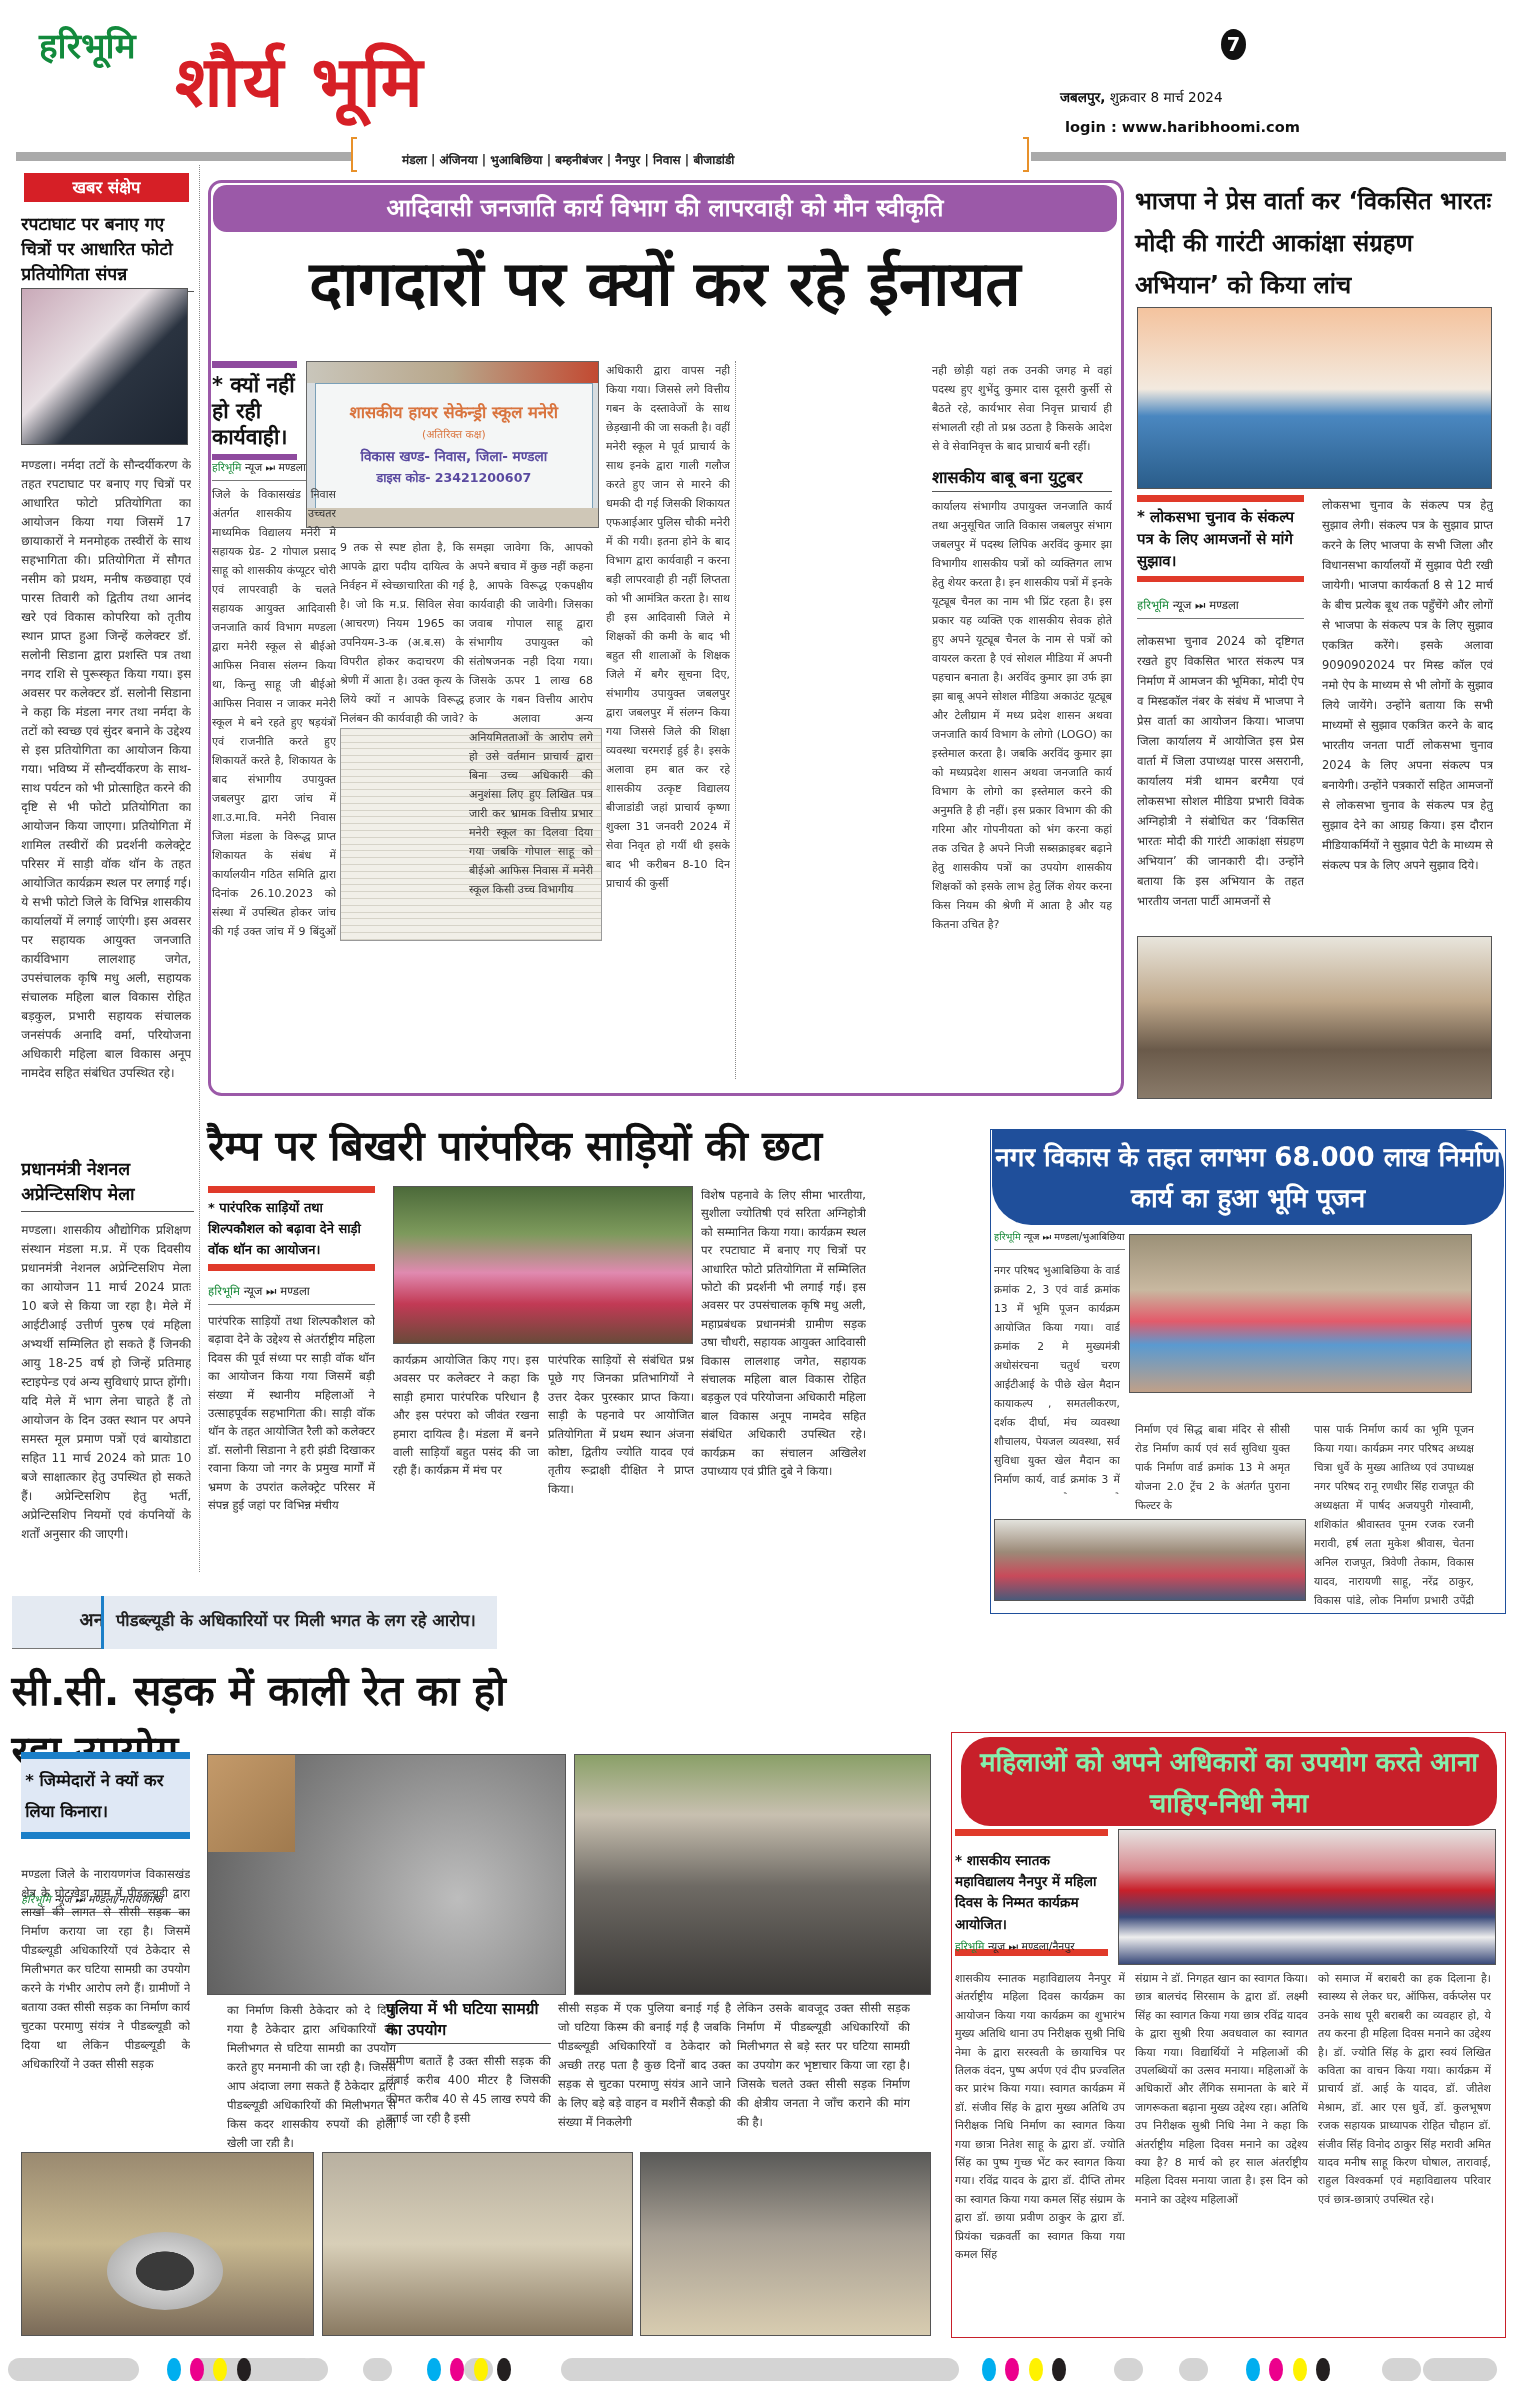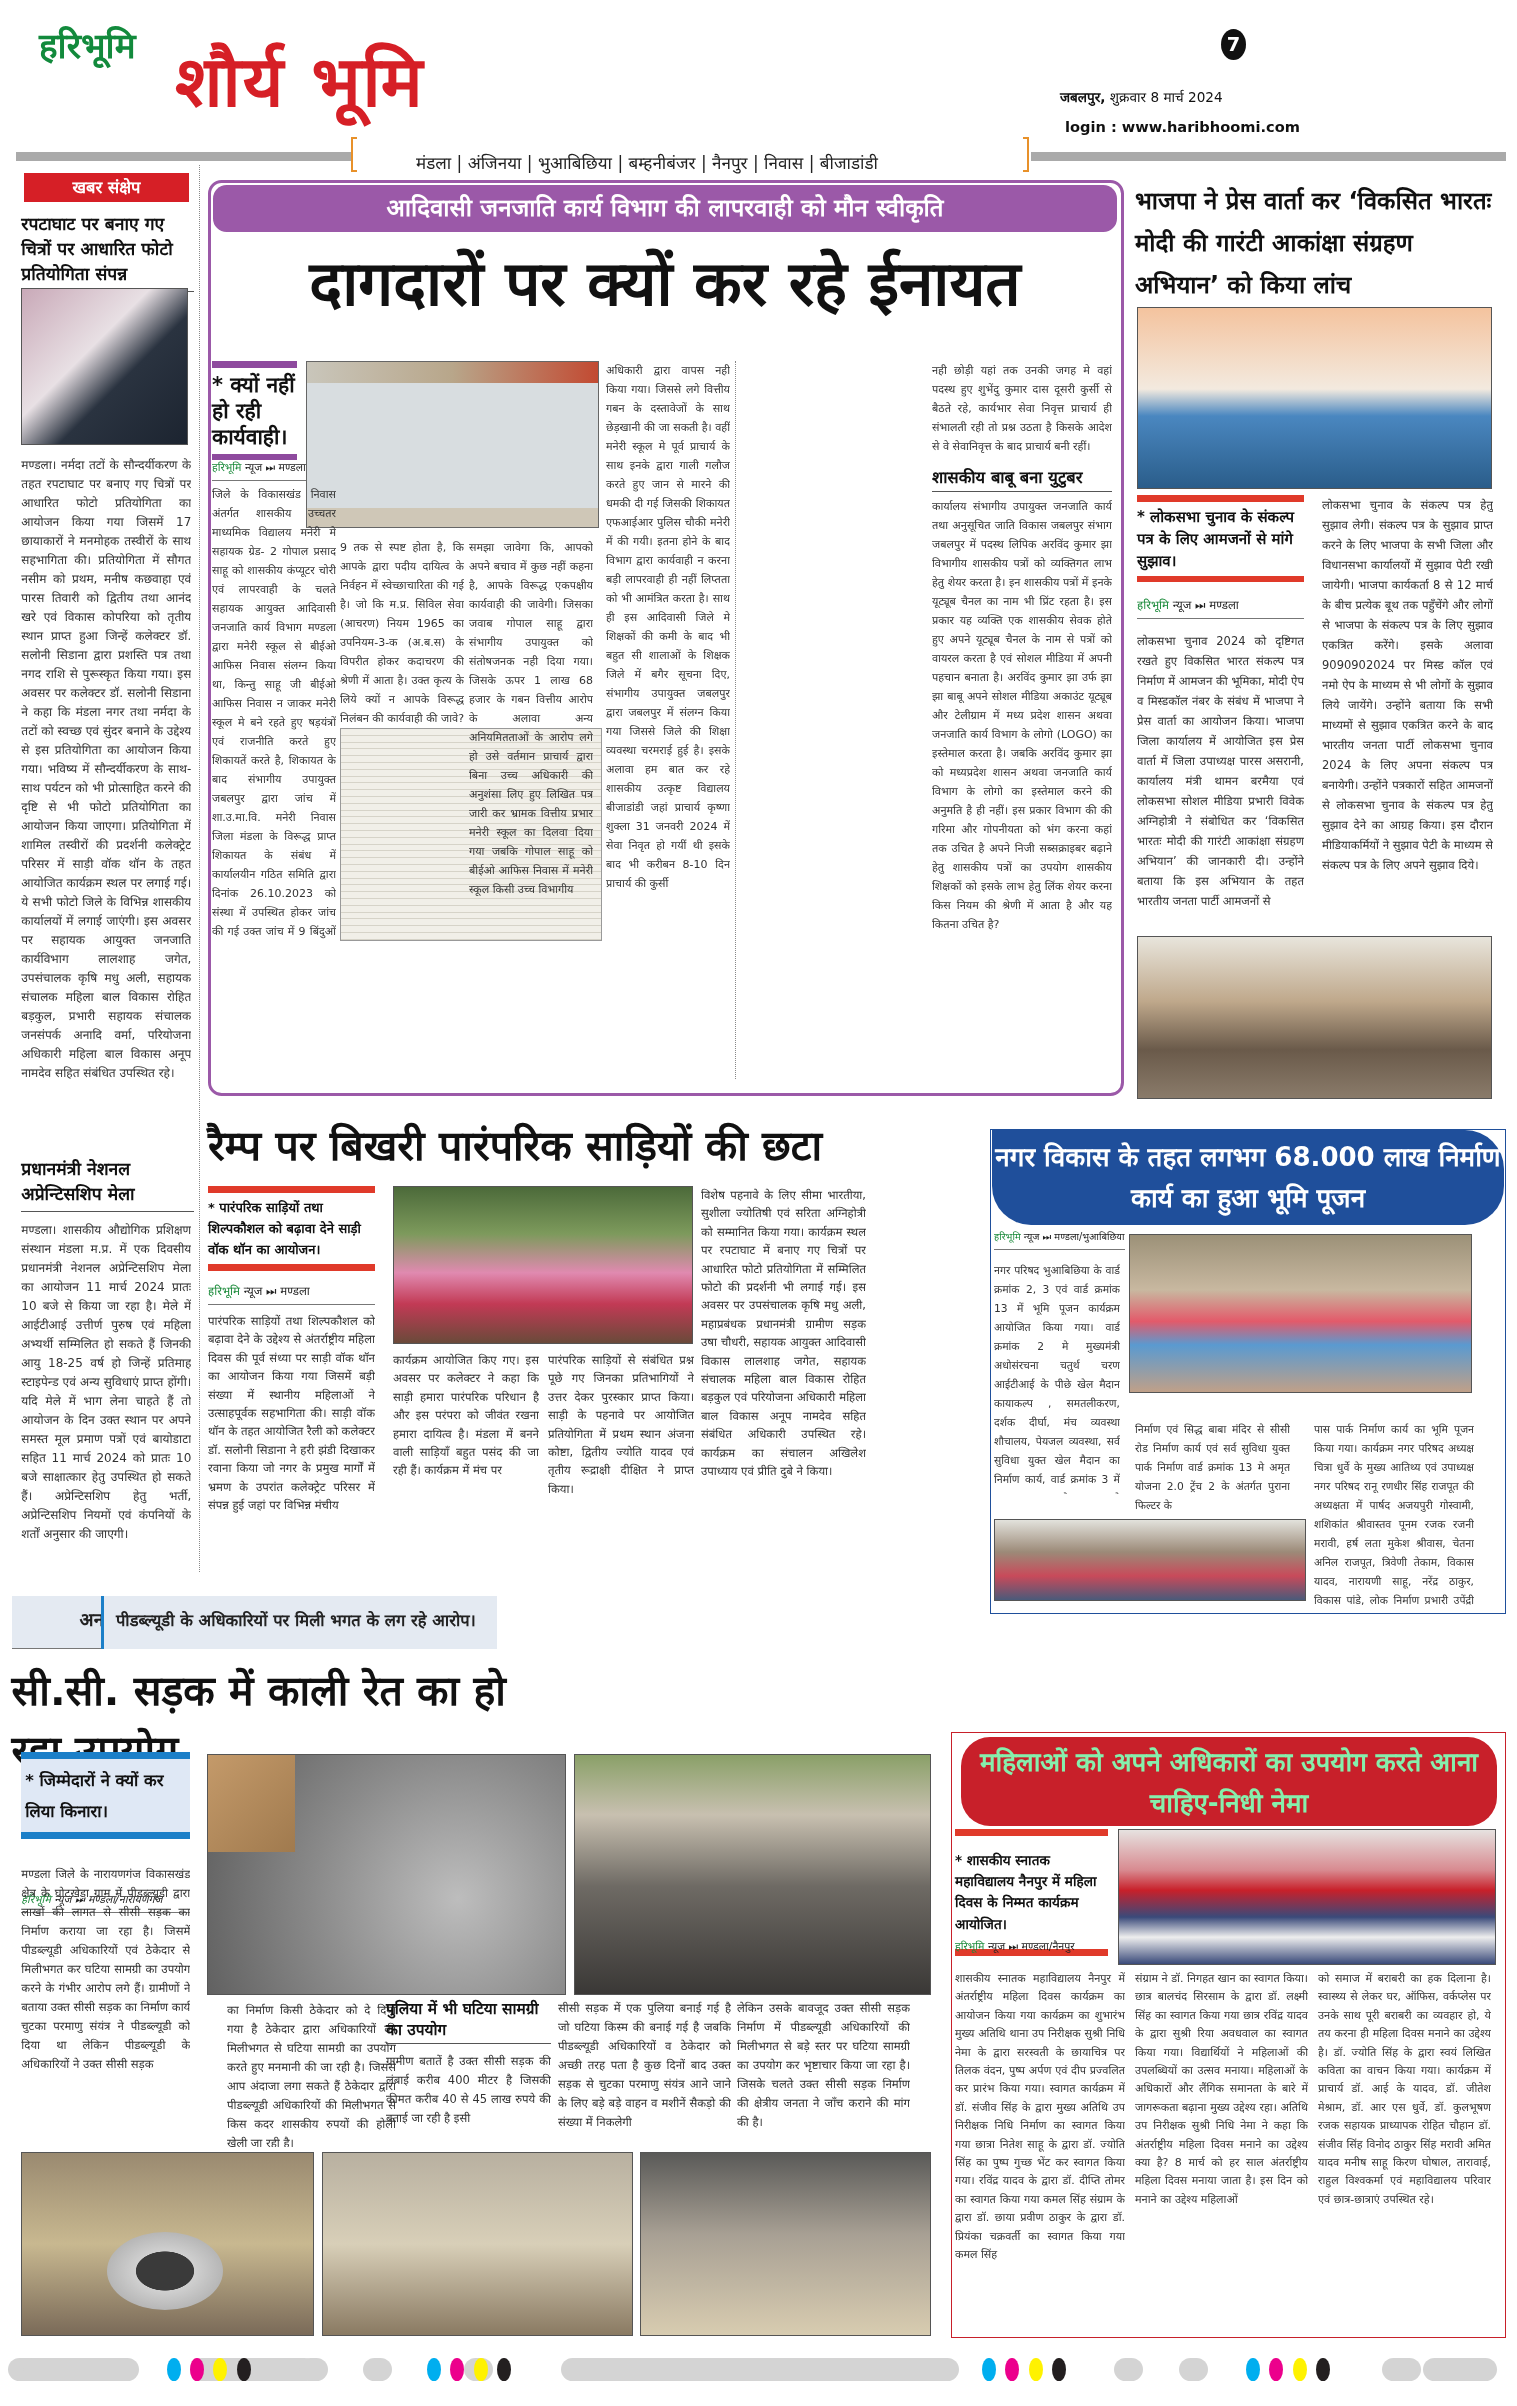--- a/index.html
+++ b/index.html
@@ -26,21 +26,21 @@
 </div>
 <div class="abs" style="left:1060px;top:87px;font-size:13.6px;color:#111;">
  <span style="font-weight:bold;">जबलपुर,</span>
  <span>शुक्रवार 8 मार्च 2024</span>
 </div>
 <div class="abs" style="left:1065px;top:118px;font-size:14.6px;font-weight:bold;color:#111;">login : www.haribhoomi.com</div>
 <div class="abs" style="left:15.5px;top:152px;width:337px;height:8.7px;background:#aaa;"></div>
 <div class="abs" style="left:1031px;top:152px;width:475px;height:8.7px;background:#aaa;"></div>
 <div class="abs" style="left:351px;top:137px;width:5.8px;height:35px;border:2.9px solid #e8912a;border-right:none;"></div>
 <div class="abs" style="left:1023px;top:137px;width:5.8px;height:35px;border:2.9px solid #e8912a;border-left:none;"></div>
-<div class="abs" style="left:416px;top:151px;font-size:17px;font-weight:normal;color:#222;">मंडला | अंजिनया | भुआबिछिया | बम्हनीबंजर | नैनपुर | निवास | बीजाडांडी</div>
+<div class="abs" style="left:402px;top:151px;font-size:12px;font-weight:bold;color:#222;">मंडला | अंजिनया | भुआबिछिया | बम्हनीबंजर | नैनपुर | निवास | बीजाडांडी</div>
 
 <div class="abs" style="left:24px;top:173px;width:165px;height:29px;background:#d61f26;color:#fff;font-weight:bold;font-size:16.5px;text-align:center;line-height:29px;">
  <span>खबर संक्षेप</span>
 </div>
 <div class="abs" style="left:199px;top:165px;height:1407px;border-left:1px dotted #888;"></div>
 
 <div class="abs hd" style="left:21.3px;top:212px;width:173px;font-size:17.5px;line-height:25px;border-bottom:1.9px solid #555;padding-bottom:3.9px;">रपटाघाट पर बनाए गए चित्रों पर आधारित फोटो प्रतियोगिता संपन्न</div>
 <div class="photo" style="left:21.3px;top:288px;width:167px;height:157px;background:linear-gradient(135deg,#c9a9b8 0%,#e8e0e4 40%,#2a3340 60%,#1c2430 100%);"></div>
 <div class="abs txt" style="left:21.3px;top:456px;width:170px;height:699px;font-size:12px;line-height:19px;">मण्डला। नर्मदा तटों के सौन्दर्यीकरण के तहत रपटाघाट पर बनाए गए चित्रों पर आधारित फोटो प्रतियोगिता का आयोजन किया गया जिसमें 17 छायाकारों ने मनमोहक तस्वीरों के साथ सहभागिता की। प्रतियोगिता में सौगत नसीम को प्रथम, मनीष कछवाहा एवं पारस तिवारी को द्वितीय तथा आनंद खरे एवं विकास कोपरिया को तृतीय स्थान प्राप्त हुआ जिन्हें कलेक्टर डॉ. सलोनी सिडाना द्वारा प्रशस्ति पत्र तथा नगद राशि से पुरूस्कृत किया गया। इस अवसर पर कलेक्टर डॉ. सलोनी सिडाना ने कहा कि मंडला नगर तथा नर्मदा के तटों को स्वच्छ एवं सुंदर बनाने के उद्देश्य से इस प्रतियोगिता का आयोजन किया गया। भविष्य में सौन्दर्यीकरण के साथ-साथ पर्यटन को भी प्रोत्साहित करने की दृष्टि से भी फोटो प्रतियोगिता का आयोजन किया जाएगा। प्रतियोगिता में शामिल तस्वीरों की प्रदर्शनी कलेक्ट्रेट परिसर में साड़ी वॉक थॉन के तहत आयोजित कार्यक्रम स्थल पर लगाई गई। ये सभी फोटो जिले के विभिन्न शासकीय कार्यालयों में लगाई जाएंगी। इस अवसर पर सहायक आयुक्त जनजाति कार्यविभाग लालशाह जगेत, उपसंचालक कृषि मधु अली, सहायक संचालक महिला बाल विकास रोहित बड़कुल, प्रभारी सहायक संचालक जनसंपर्क अनादि वर्मा, परियोजना अधिकारी महिला बाल विकास अनूप नामदेव सहित संबंधित उपस्थित रहे।</div>
 
@@ -58,20 +58,26 @@
  <div class="hd" style="font-size:21px;line-height:26px;margin:3.9px 0;">* क्यों नहीं हो रही कार्यवाही।</div>
  <div class="purplebar"></div>
 </div>
 <div class="abs byline" style="left:212px;top:460px;width:102px;font-size:10.7px;">
  <span class="hb">हरिभूमि</span>
  <span class="city">न्यूज ⏭ मण्डला</span>
 </div>
 
 <div class="photo" style="left:306px;top:361px;width:293px;height:167px;background:#d8dde0;border-color:#666;">
  <div style="position:absolute;left:0;top:0;width:100%;height:21.3px;background:linear-gradient(90deg,#c9c6bb,#b8a68a,#c24a32);"></div>
+ <div style="position:absolute;left:7.8px;top:21.3px;width:278px;height:126px;background:#f4f6f6;border:1.9px solid #7aa0b8;text-align:center;">
+  <div style="color:#d9743e;font-weight:bold;font-size:16.5px;margin-top:15.5px;">शासकीय हायर सेकेन्ड्री स्कूल मनेरी</div>
+  <div style="color:#d9743e;font-size:10.7px;margin-top:3.9px;">(अतिरिक्त कक्ष)</div>
+  <div style="color:#5a4aa0;font-size:13.6px;font-weight:bold;margin-top:5.8px;">विकास खण्ड- निवास, जिला- मण्डला</div>
+  <div style="color:#5a4aa0;font-size:12.6px;font-weight:bold;margin-top:3.9px;">डाइस कोड- 23421200607</div>
+ </div>
  <div style="position:absolute;left:0;bottom:0;width:100%;height:19.4px;background:#cfc7b7;"></div>
 </div>
 
 <div class="abs txt" style="left:212px;top:485px;width:124px;height:456px;font-size:11px;line-height:19px;">जिले के विकासखंड निवास अंतर्गत शासकीय उच्चतर माध्यमिक विद्यालय मनेरी मे सहायक ग्रेड- 2 गोपाल प्रसाद साहू को शासकीय कंप्यूटर चोरी एवं लापरवाही के चलते सहायक आयुक्त आदिवासी जनजाति कार्य विभाग मण्डला द्वारा मनेरी स्कूल से बीईओ आफिस निवास संलग्न किया था, किन्तु साहू जी बीईओ आफिस निवास न जाकर मनेरी स्कूल मे बने रहते हुए षड़यंत्रों एवं राजनीति करते हुए शिकायतें करते है, शिकायत के बाद संभागीय उपायुक्त जबलपुर द्वारा जांच में शा.उ.मा.वि. मनेरी निवास जिला मंडला के विरूद्ध प्राप्त शिकायत के संबंध में कार्यालयीन गठित समिति द्वारा दिनांक 26.10.2023 को संस्था में उपस्थित होकर जांच की गई उक्त जांच में 9 बिंदुओं में आरोप साहू जी पर प्रमाणित हुए।</div>
 <div class="abs txt" style="left:340px;top:538px;width:124px;height:408px;font-size:11px;line-height:19px;">9 तक से स्पष्ट होता है, कि आपके द्वारा पदीय दायित्व के निर्वहन में स्वेच्छाचारिता की गई है। जो कि म.प्र. सिविल सेवा (आचरण) नियम 1965 का उपनियम-3-क (अ.ब.स) के विपरीत होकर कदाचरण की श्रेणी में आता है। उक्त कृत्य के लिये क्यों न आपके विरूद्ध निलंबन की कार्यवाही की जावे? अतः इस कारण बताओ सूचना पत्र के बचाव में आप अपना प्रतिउत्तर 03 दिवस में अधोहस्ताक्षरकर्ता के समक्ष उपस्थित होकर देना सुनिश्चित करें। निर्धारित समयावधि में बचाव प्रतिउत्तर प्राप्त नहीं होने पर यह</div>
 <div class="abs" style="left:340px;top:728px;width:262px;height:213px;background:repeating-linear-gradient(180deg,#f1efe8 0 5.8px,#d6d3c8 5.8px 6.8px);border:1px solid #999;"></div>
 <div class="abs txt" style="left:469px;top:538px;width:124px;height:408px;font-size:11px;line-height:19px;">समझा जावेगा कि, आपको अपने बचाव में कुछ नहीं कहना है, आपके विरूद्ध एकपक्षीय कार्यवाही की जावेगी। जिसका जवाब गोपाल साहू द्वारा संभागीय उपायुक्त को संतोषजनक नही दिया गया। जिसके ऊपर 1 लाख 68 हजार के गबन वित्तीय आरोप के अलावा अन्य अनियमितताओं के आरोप लगे हो उसे वर्तमान प्राचार्य द्वारा बिना उच्च अधिकारी की अनुशंसा लिए हुए लिखित पत्र जारी कर भ्रामक वित्तीय प्रभार मनेरी स्कूल का दिलवा दिया गया जबकि गोपाल साहू को बीईओ आफिस निवास में मनेरी स्कूल किसी उच्च विभागीय</div>
 <div class="abs txt" style="left:606px;top:361px;width:124px;height:582px;font-size:11px;line-height:19px;">अधिकारी द्वारा वापस नही किया गया। जिससे लगे वित्तीय गबन के दस्तावेजों के साथ छेड़खानी की जा सकती है। वहीं मनेरी स्कूल मे पूर्व प्राचार्य के साथ इनके द्वारा गाली गलौज करते हुए जान से मारने की धमकी दी गई जिसकी शिकायत एफआईआर पुलिस चौकी मनेरी में की गयी। इतना होने के बाद विभाग द्वारा कार्यवाही न करना बड़ी लापरवाही ही नहीं लिप्तता को भी आमंत्रित करता है। साथ ही इस आदिवासी जिले मे शिक्षकों की कमी के बाद भी बहुत सी शालाओं के शिक्षक जिले में बगैर सूचना दिए, संभागीय उपायुक्त जबलपुर द्वारा जबलपुर में संलग्न किया गया जिससे जिले की शिक्षा व्यवस्था चरमराई हुई है। इसके अलावा हम बात कर रहे शासकीय उत्कृष्ट विद्यालय बीजाडांडी जहां प्राचार्य कृष्णा शुक्ला 31 जनवरी 2024 में सेवा निवृत हो गयीं थी इसके बाद भी करीबन 8-10 दिन प्राचार्य की कुर्सी</div>
 <div class="abs" style="left:735px;top:361px;height:718px;border-left:1px dotted #888;"></div>
 <div class="abs txt" style="left:932px;top:361px;width:180px;height:95px;font-size:11px;line-height:19px;">नही छोड़ी यहां तक उनकी जगह मे वहां पदस्थ हुए शुभेंदु कुमार दास दूसरी कुर्सी से बैठते रहे, कार्यभार सेवा निवृत्त प्राचार्य ही संभालती रही तो प्रश्न उठता है किसके आदेश से वे सेवानिवृत्त के बाद प्राचार्य बनी रहीं।</div>

